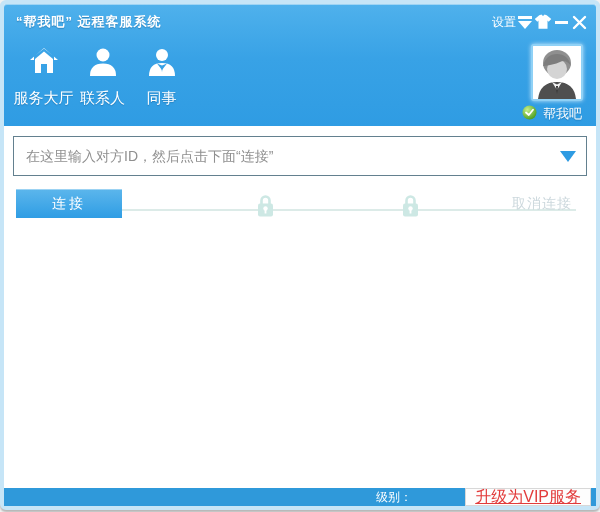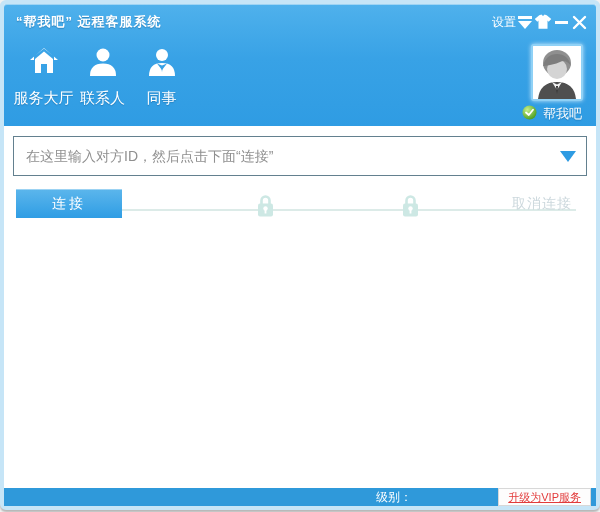--- a/index.html
+++ b/index.html
@@ -73,21 +73,21 @@
   .cancel-label{ position:absolute; right:24px; top:6px; color:#ccd8dd;
     font-size:14px; letter-spacing:1px; cursor:default; }
 
   
   .footer{ position:relative; flex:0 0 18px; height:18px; background:#2f99da;
     display:flex; align-items:center; }
   .level-label{ position:absolute; right:184px; color:#fff; font-size:12px; }
   .vip-box{ position:absolute; right:5px; top:0; bottom:0; background:#fdfdfd;
     border:1px solid #d8d8d8; display:flex; align-items:center; padding:0 9px;
     cursor:pointer; }
-  .vip-link{ color:#e23b3b; font-size:11px; text-decoration:underline; white-space:nowrap; }
+  .vip-link{ color:#e23b3b; font-size:16px; text-decoration:underline; white-space:nowrap; }
 </style>
 </head>
 <body>
 
 <div class="window">
 
   <div class="header">
 
     <div class="titlebar">
       <span class="title">“帮我吧” 远程客服系统</span>

